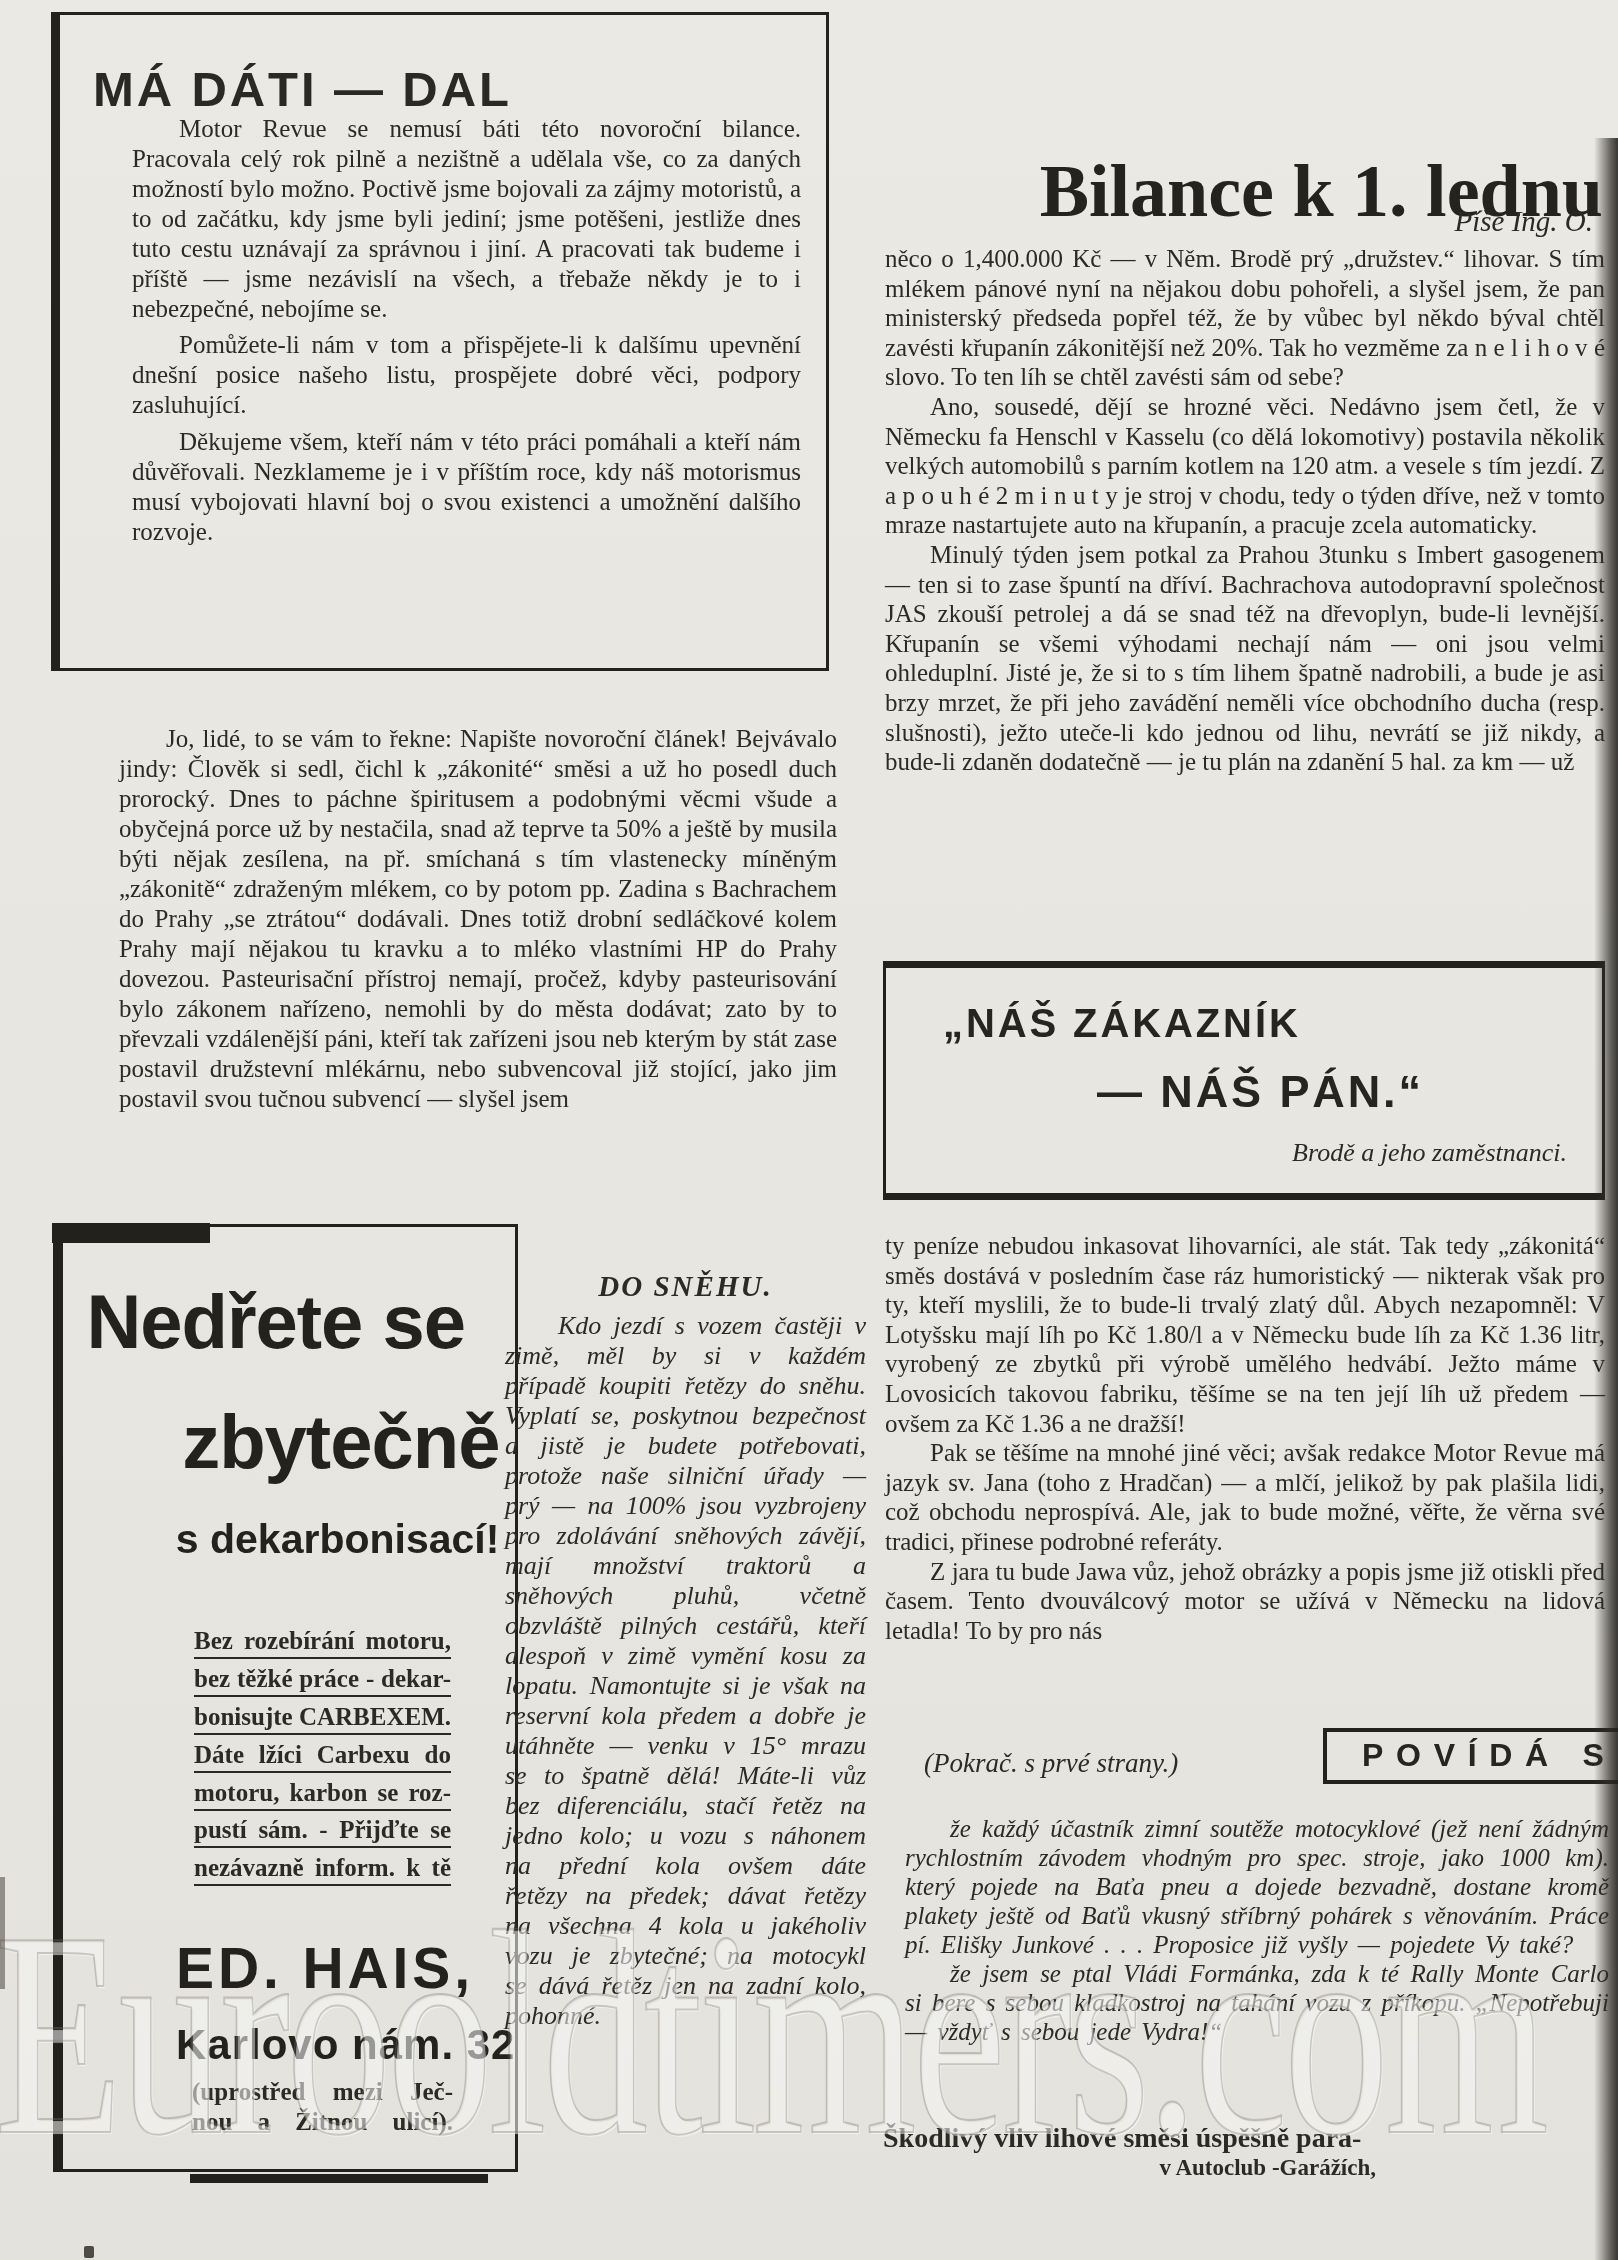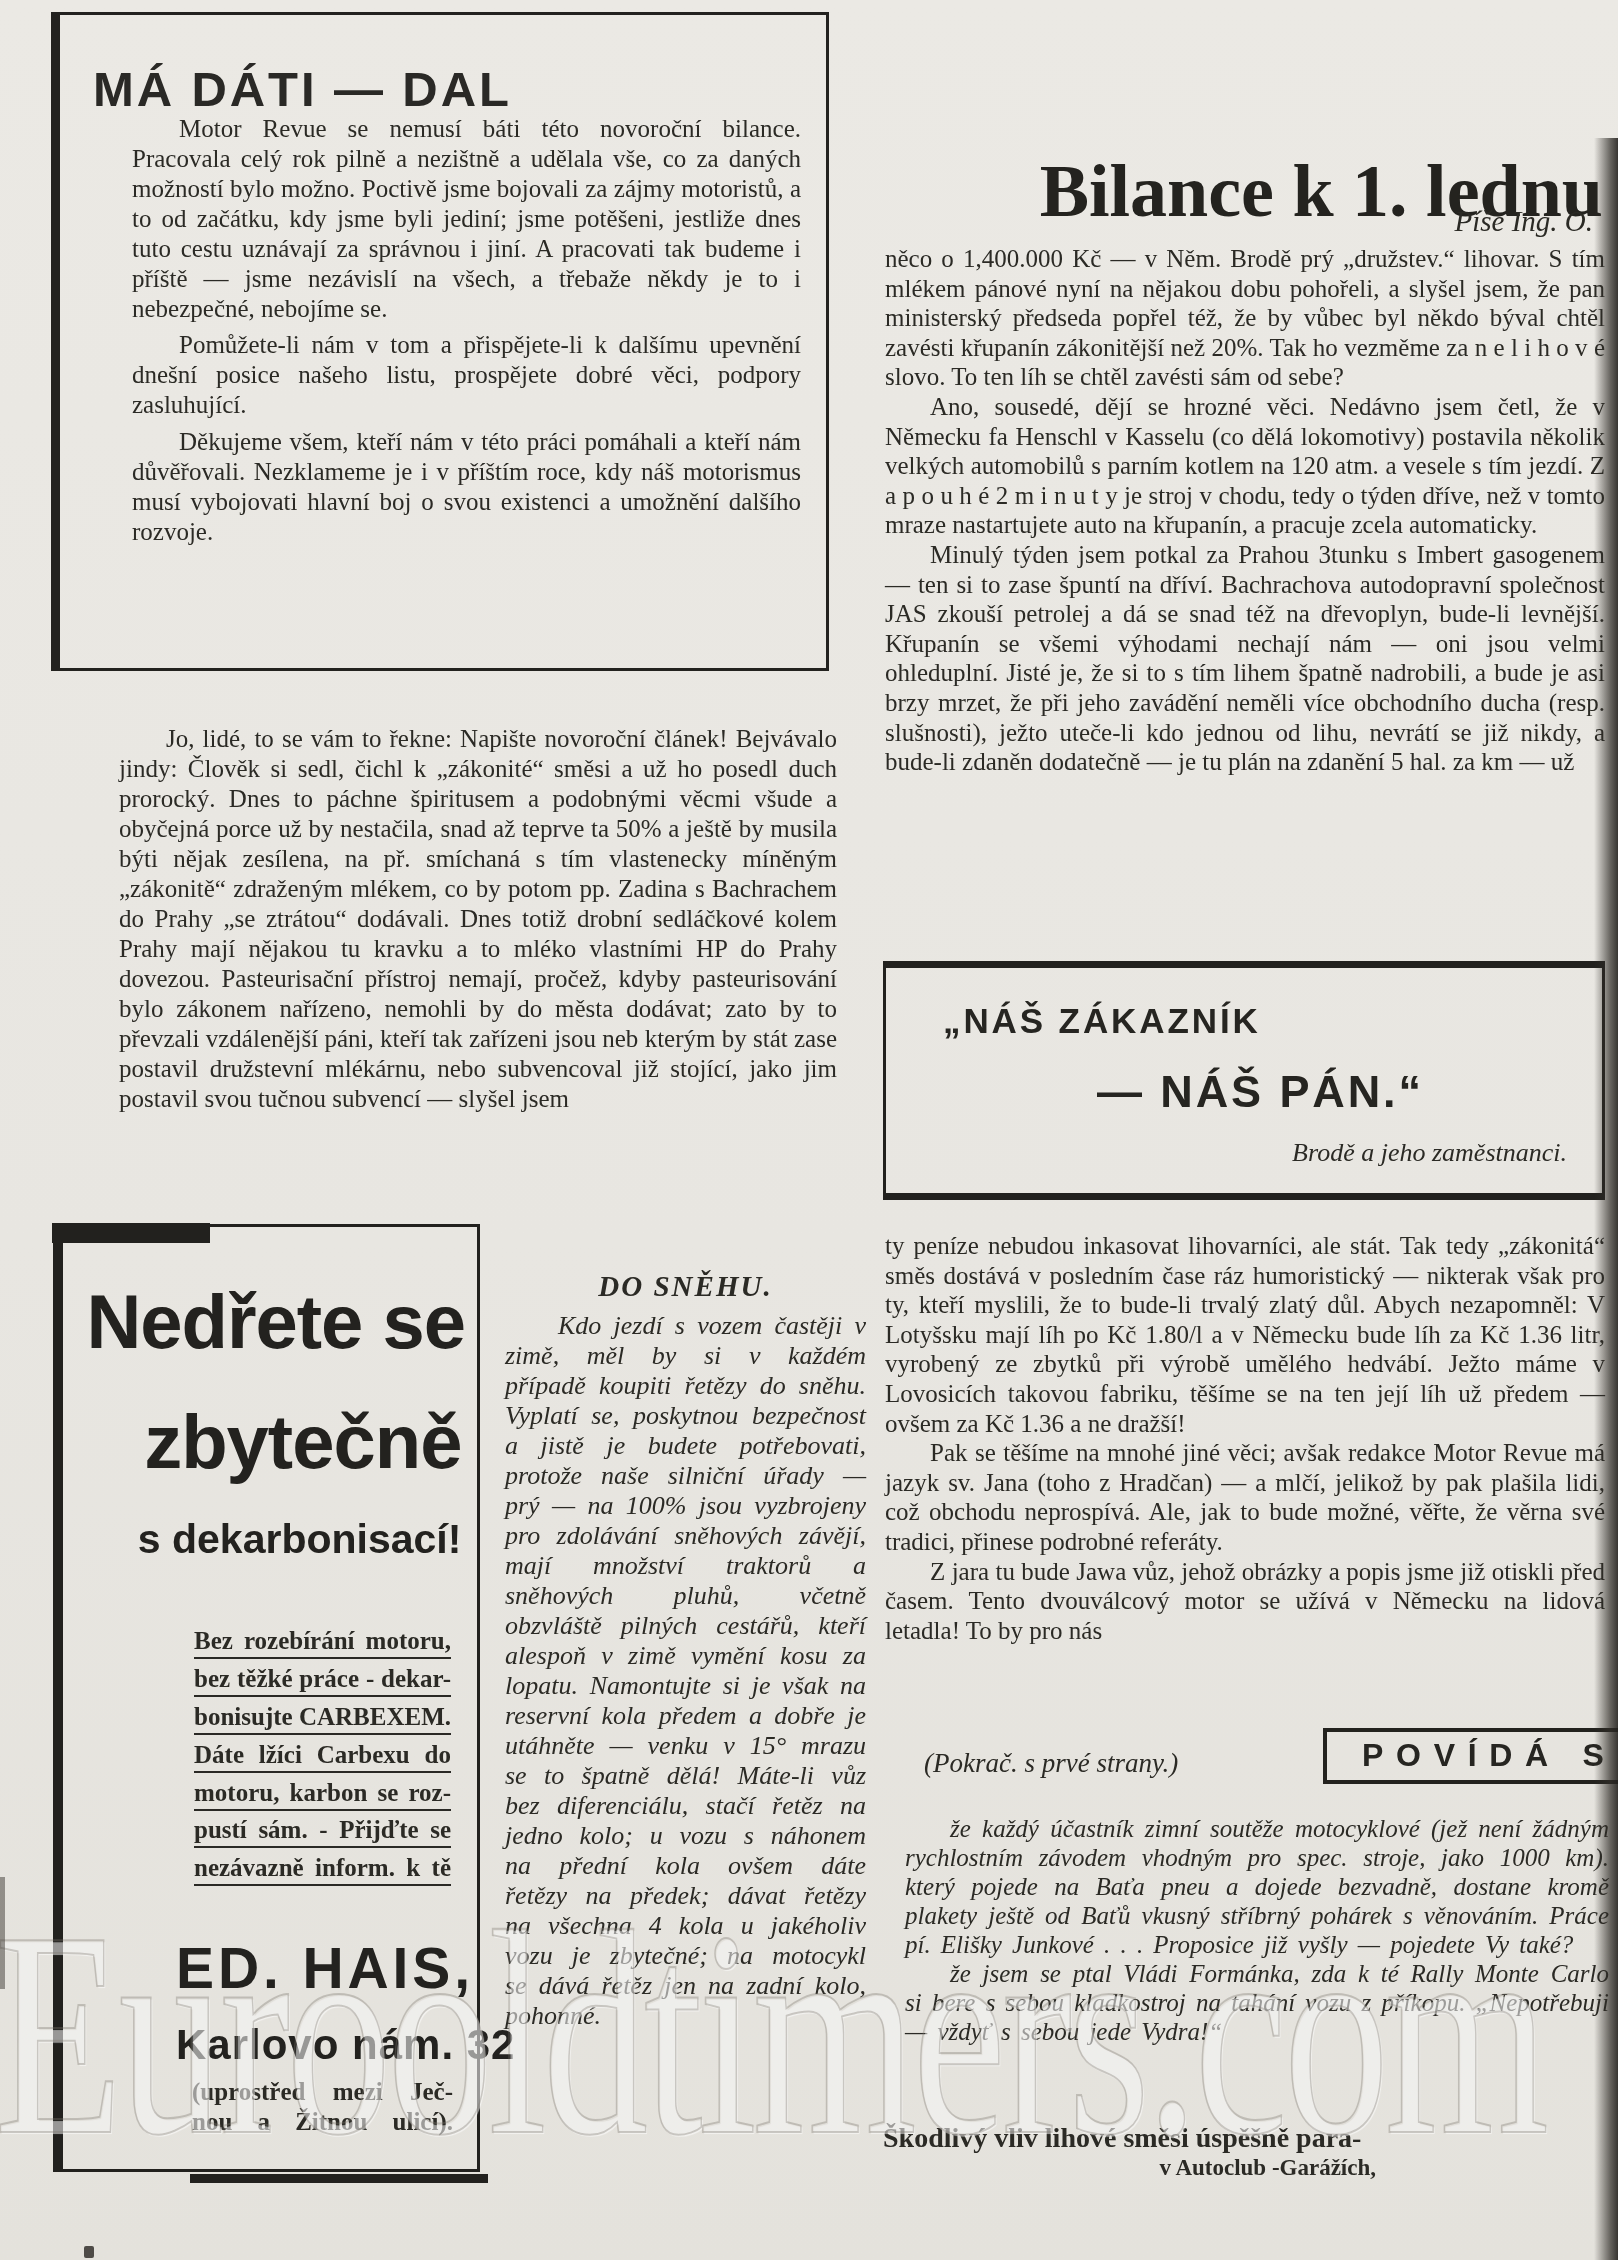--- a/index.html
+++ b/index.html
@@ -26,21 +26,21 @@
     font-style:italic;font-size:29px;}
   .right-body{position:absolute;left:885px;top:244px;width:720px;}
   .right-body p,.right-body2 p{margin:0;font-size:25px;line-height:29.6px;text-align:justify;}
   .right-body p + p,.right-body2 p + p{text-indent:45px;}
   
   .quote-box{position:absolute;left:883px;top:961px;width:722px;height:239px;box-sizing:border-box;
     border-top:7.8px solid #22211e;border-bottom:7.8px solid #22211e;
     border-left:3.9px solid #22211e;border-right:3.9px solid #22211e;}
   .quote-l1{position:absolute;left:57px;top:33px;
     font-family:"Liberation Sans","DejaVu Sans",sans-serif;font-weight:700;
-    font-size:35px;letter-spacing:2.9px;color:#262521;white-space:nowrap;}
+    font-size:40px;letter-spacing:2.9px;color:#262521;white-space:nowrap;}
   .quote-l2{position:absolute;left:211px;top:98px;
     font-family:"Liberation Sans","DejaVu Sans",sans-serif;font-weight:700;
     font-size:45px;letter-spacing:2.9px;color:#262521;white-space:nowrap;}
   .quote-attr{position:absolute;right:35px;top:170px;font-style:italic;font-size:26px;}
   .right-body2{position:absolute;left:885px;top:1231px;width:720px;}
   
   .pokrac{position:absolute;left:924px;top:1748px;font-style:italic;font-size:27px;white-space:nowrap;}
   .povida{position:absolute;left:1323px;top:1728px;width:410px;height:43px;
     border:4.9px solid #23221e;padding:4.9px 0 0 35px;box-sizing:content-box;
     font-family:"Liberation Sans","DejaVu Sans",sans-serif;font-weight:700;
@@ -49,21 +49,21 @@
   .gossip p{margin:0;font-style:italic;font-size:25px;line-height:29px;
     text-align:justify;text-indent:45px;word-spacing:3.9px;}
   .closing1{position:absolute;left:883px;top:2122px;width:470px;text-align:right;
     font-weight:700;font-size:28px;white-space:nowrap;}
   .closing2{position:absolute;left:883px;top:2155px;width:493px;text-align:right;
     font-weight:700;font-size:23px;white-space:nowrap;}
   
   .novorocni{position:absolute;left:119px;top:724px;width:718px;}
   .novorocni p{margin:0;font-size:25px;line-height:30px;text-align:justify;text-indent:47px;}
   
-  .ad-box{position:absolute;left:53px;top:1224px;width:427px;height:948px;box-sizing:border-box;
+  .ad-box{position:absolute;left:53px;top:1224px;width:465px;height:948px;box-sizing:border-box;
     border:3.9px solid #22211e;border-left-width:10.7px;}
   .ad-accent-top{position:absolute;left:-10.7px;top:-3.9px;width:158px;height:19.5px;background:#22211e;}
   .ad-accent-bottom{position:absolute;left:127px;bottom:-13.7px;width:298px;height:8.8px;background:#22211e;}
   .ad-h1{position:absolute;left:23.4px;top:51px;
     font-family:"Liberation Sans","DejaVu Sans",sans-serif;font-weight:700;
     font-size:76px;letter-spacing:-1px;color:#23221f;white-space:nowrap;}
   .ad-h1b{position:absolute;right:15.6px;top:171px;
     font-family:"Liberation Sans","DejaVu Sans",sans-serif;font-weight:700;
     font-size:76px;letter-spacing:-1px;color:#23221f;white-space:nowrap;}
   .ad-h2{position:absolute;right:15.6px;top:289px;

